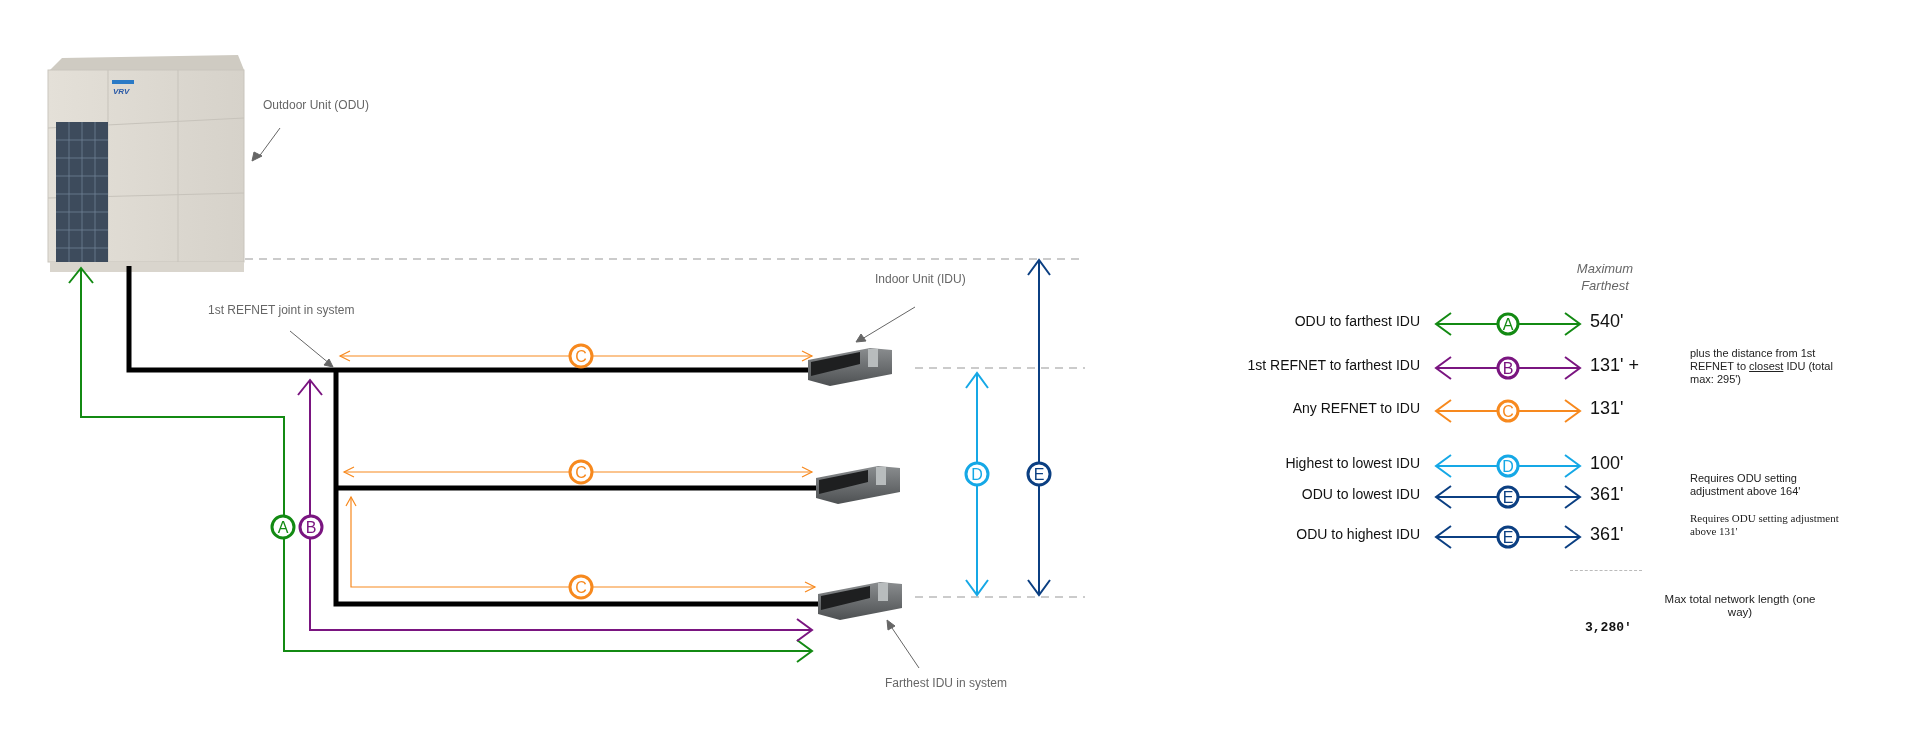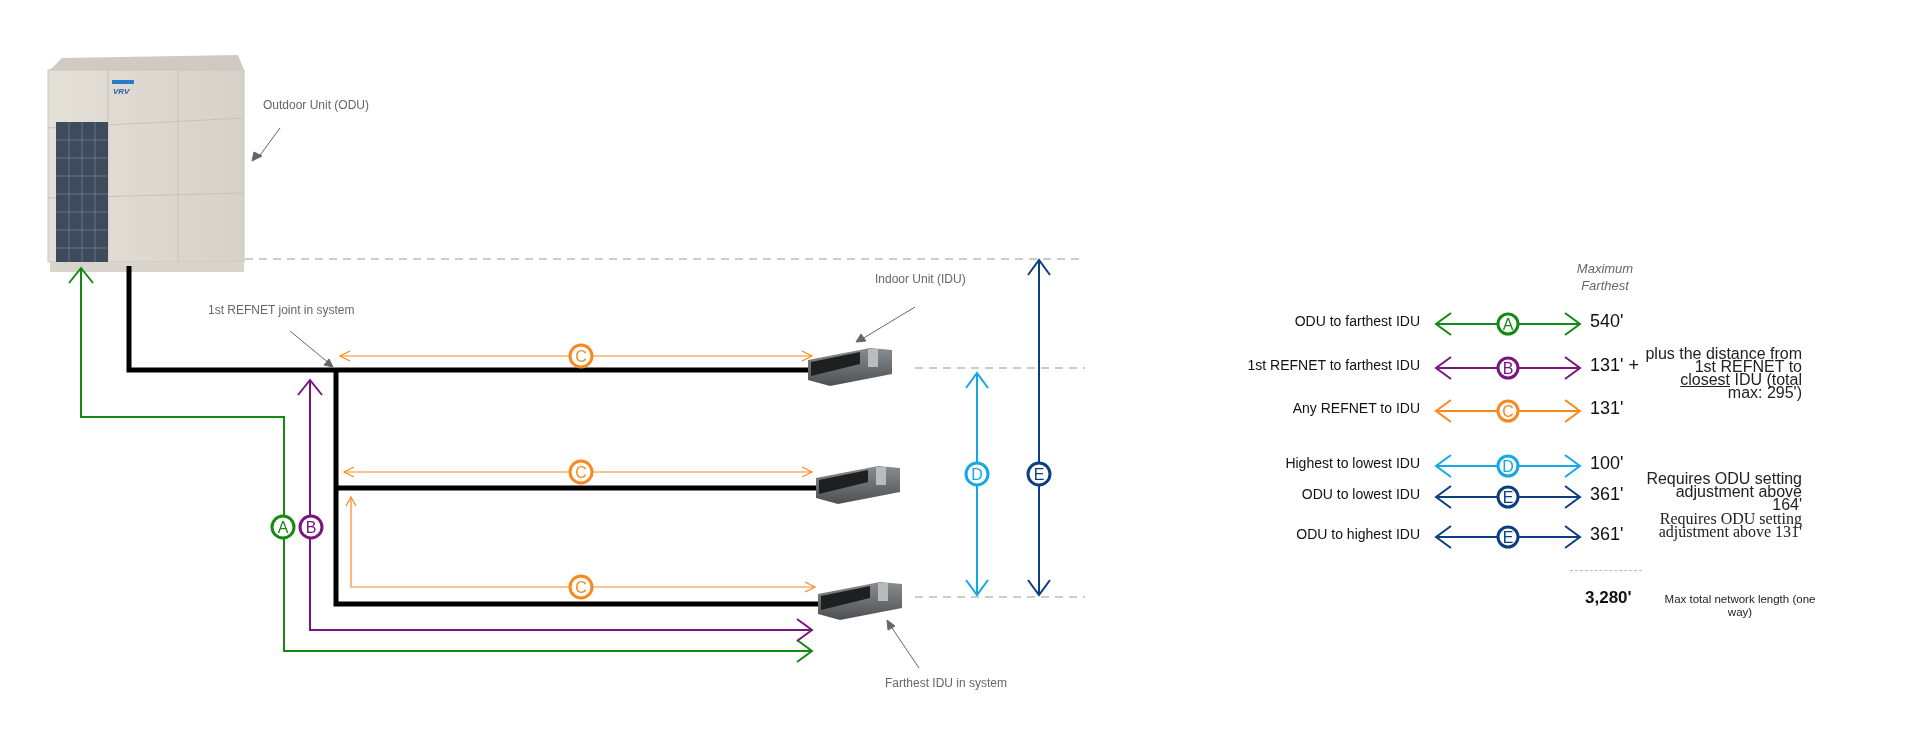--- a/index.html
+++ b/index.html
@@ -3,24 +3,24 @@
 <meta charset="utf-8">
 <style>
   html, body { margin: 0; padding: 0; background: #ffffff; }
   body { width: 1920px; height: 731px; position: relative; overflow: hidden;
          font-family: "Liberation Sans", sans-serif; }
   #diagram { position: absolute; left: 0; top: 0; width: 1920px; height: 731px; }
   .lbl { position: absolute; color: #666; font-size: 12px; white-space: nowrap; }
   .legend-row { position: absolute; left: 1150px; height: 30px; width: 760px; }
   .legend-label { position: absolute; right: 490px; top: 4px; font-size: 14px; color: #111; white-space: nowrap; text-align: center; }
   .legend-value { position: absolute; left: 440px; top: 2px; font-size: 18px; font-weight: normal; color: #111; white-space: nowrap; }
-  .legend-note { position: absolute; left: 492px; width: 160px; text-align: right; font-size: 16px; color: #222; line-height: 13px; }
+  .legend-note { position: absolute; left: 540px; width: 160px; text-align: left; font-size: 11px; color: #222; line-height: 13px; }
   .legend-arrow { position: absolute; left: 283px; top: 0; width: 150px; height: 30px; }
   .max-header { position: absolute; left: 1560px; top: 260px; width: 90px; text-align: center; font-style: italic; color: #666; font-size: 13px; line-height: 17px; }
-  .total-value { position: absolute; left: 1585px; top: 588px; font-size: 17px; font-weight: bold; color: #111; }
+  .total-value { position: absolute; left: 1585px; top: 620px; font-size: 13px; font-weight: bold; color: #111; font-family: Liberation Mono, monospace; }
   .total-note { position: absolute; left: 1660px; top: 593px; width: 160px; text-align: center; font-size: 11.5px; color: #222; line-height: 13px; }
 </style>
 </head>
 <body>
 
 <svg id="diagram" viewBox="0 0 1920 731" xmlns="http://www.w3.org/2000/svg">
   <defs>
     <linearGradient id="oduFront" x1="0" y1="0" x2="1" y2="0">
       <stop offset="0" stop-color="#e4e0d8"></stop>
         <stop offset="1" stop-color="#d6d2ca"></stop>

